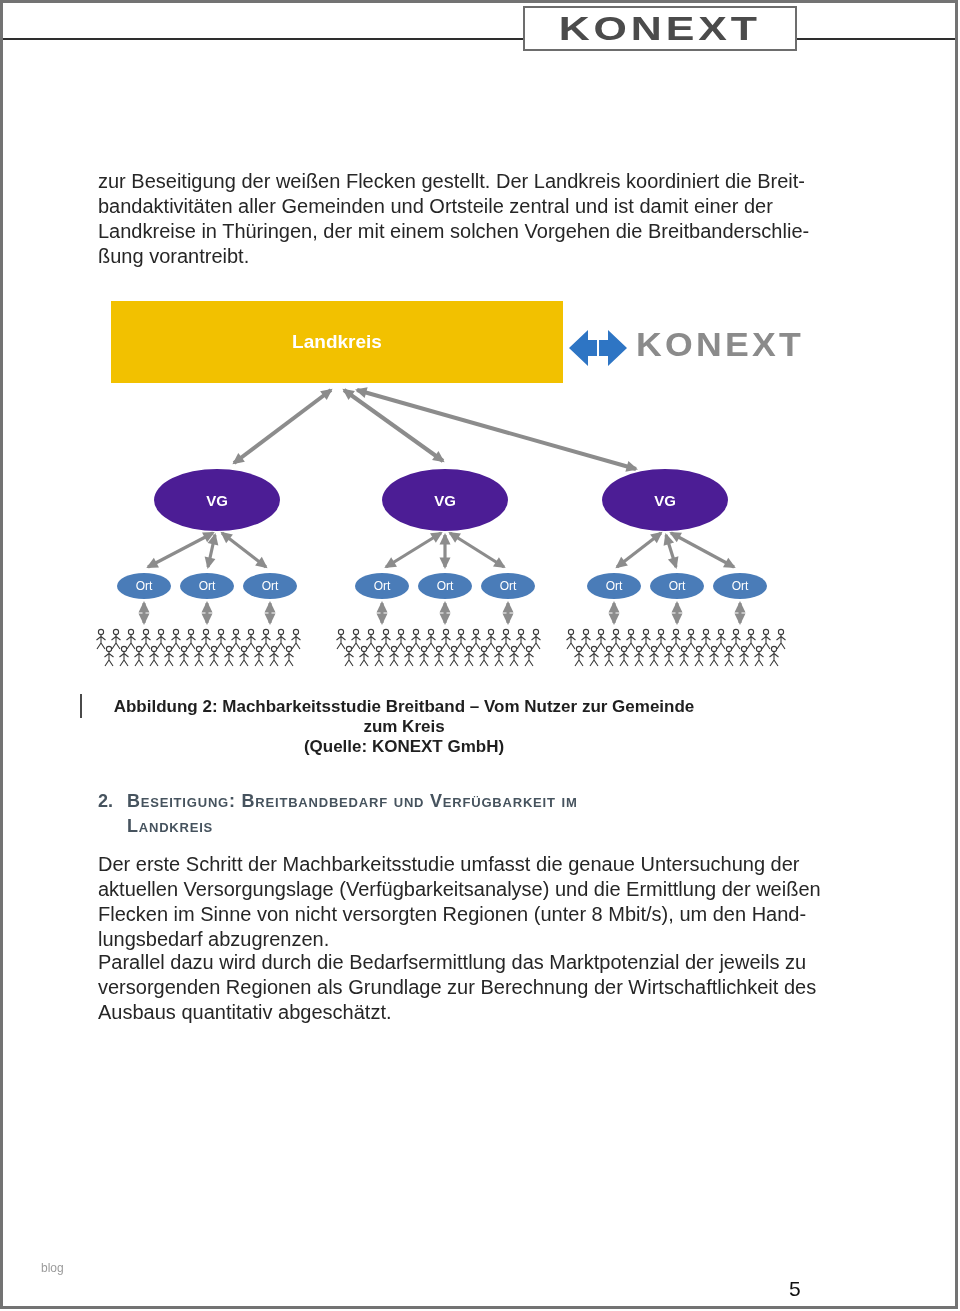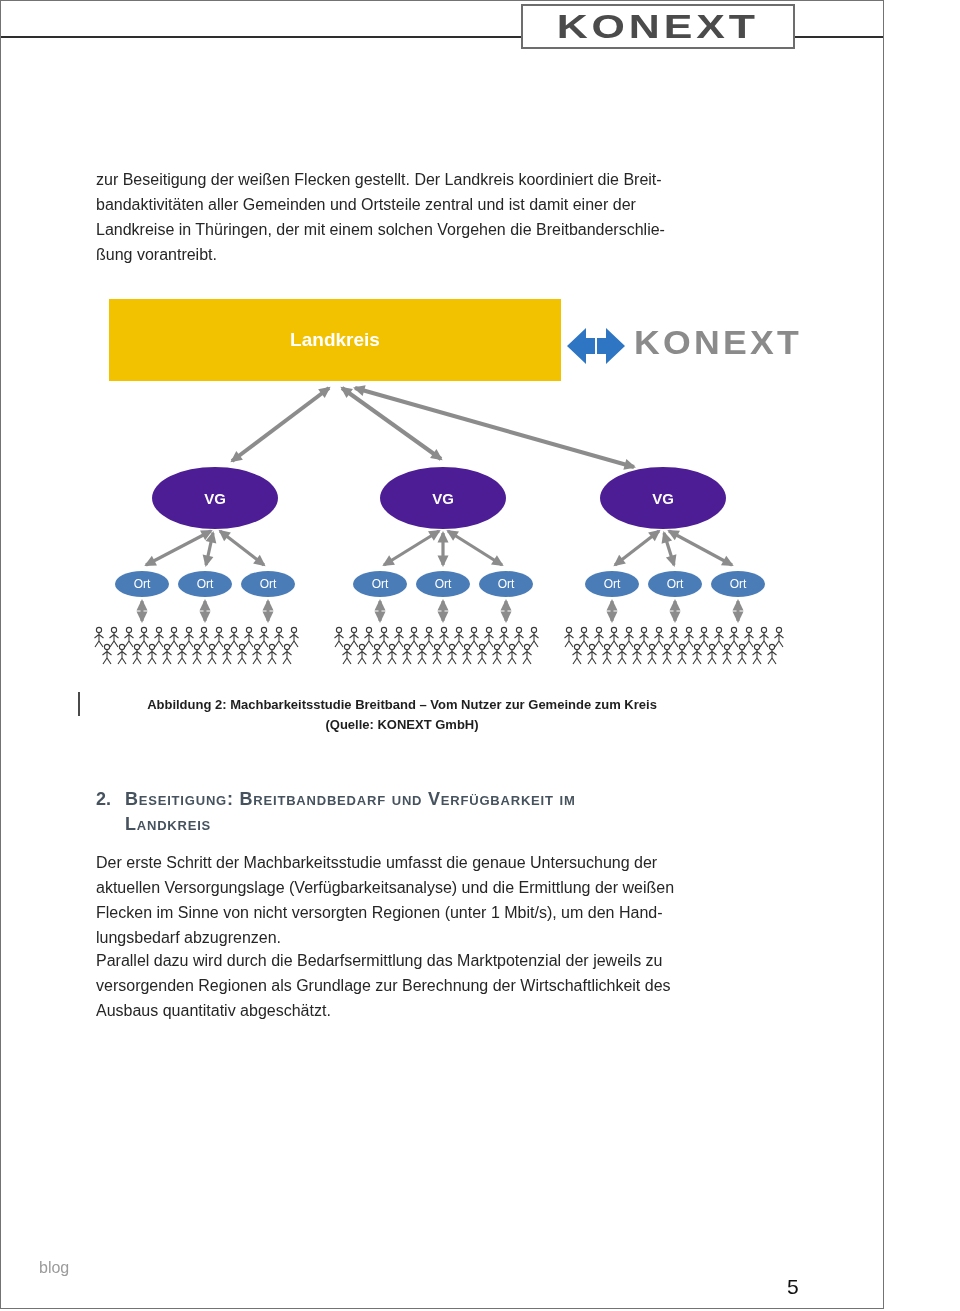--- a/index.html
+++ b/index.html
@@ -1,37 +1,37 @@
 <!DOCTYPE html>
 <html><head>
 <meta charset="utf-8">
 <style>
   * { margin:0; padding:0; box-sizing:border-box; }
   html,body { background:#ffffff; }
   body { font-family:"Liberation Sans", sans-serif; }
 
   .page {
-    position:relative; width:884px; height:1309px;
-    border:1px solid #737373; background:#ffffff; overflow:hidden;padding-left:20px;
+    position:relative; width:958px; height:1309px;
+    border:3px solid #737373; background:#ffffff; overflow:hidden;padding-left:20px;
   }
 
   .top-rule { position:absolute; left:0; top:35px; width:100%; height:2px; background:#2e2e2e; }
 
   .logo-box {
     position:absolute; left:520px; top:3px; width:274px; height:45px;
     background:#ffffff; border:2px solid #6d6d6d;
     display:flex; align-items:center; justify-content:center; z-index:2;
   }
   .logo-text {
     font-weight:bold; font-size:33px; color:#4b4b4b; letter-spacing:3px;
     transform:scaleX(1.3); white-space:nowrap;
   }
 
   .para {
-    position:absolute; left:95px; width:800px; font-size:16px; line-height:25px;
+    position:absolute; left:95px; width:800px; font-size:20px; line-height:25px;
     color:#262626; white-space:pre-line;
   }
   #p1 { top:166px; }
   #p2 { top:849px; }
   #p3 { top:947px; }
 
   .diagram { position:absolute; left:0; top:290px; width:958px; height:400px; }
   .diagram svg { position:absolute; left:0; top:0; }
 
   .landkreis-box {
@@ -51,31 +51,31 @@
   }
   .diagram-konext {
     position:absolute; left:633px; top:33px; font-size:33px; font-weight:bold;
     color:#8b8b8b; letter-spacing:3px; transform:scaleX(1.08);
     transform-origin:left center; white-space:nowrap;
   }
 
   .caption-bar { position:absolute; left:77px; top:691px; width:2px; height:24px; background:#4a4a4a; }
   .caption {
     position:absolute; left:95px; top:694px; width:612px; text-align:center;
-    font-size:13px; font-weight:bold; color:#1f1f1f; line-height:20px; white-space:pre-line;
+    font-size:17px; font-weight:bold; color:#1f1f1f; line-height:20px; white-space:pre-line;
   }
 
   .heading {
     position:absolute; left:95px; top:786px; display:flex;
     color:#46535E; font-weight:bold; font-size:18px; line-height:25px;
   }
   .heading .num { width:29px; }
   .heading .txt { font-variant:small-caps; letter-spacing:0.8px; white-space:pre-line; width:660px; }
 
-  .footer-note { position:absolute; left:38px; top:1258px; font-size:16px; color:#9b9b9b; }
+  .footer-note { position:absolute; left:38px; top:1258px; font-size:12px; color:#9b9b9b; }
   .page-number { position:absolute; left:786px; top:1274px; font-size:21px; color:#111111; }
 </style>
 </head>
 <body>
 
 <div class="page">
 
   <div class="top-rule"></div>
 
   <div class="logo-box">
@@ -328,21 +328,21 @@
 (Quelle: KONEXT GmbH)</div>
 
   <div class="heading">
     <span class="num">2.</span>
     <span class="txt">Beseitigung: Breitbandbedarf und Verfügbarkeit im
 Landkreis</span>
   </div>
 
   <div class="para" id="p2">Der erste Schritt der Machbarkeitsstudie umfasst die genaue Untersuchung der
 aktuellen Versorgungslage (Verfügbarkeitsanalyse) und die Ermittlung der weißen
-Flecken im Sinne von nicht versorgten Regionen (unter 1 Mbit/s), um den Hand-
+Flecken im Sinne von nicht versorgten Regionen (unter 8 Mbit/s), um den Hand-
 lungsbedarf abzugrenzen.</div>
   <div class="para" id="p3">Parallel dazu wird durch die Bedarfsermittlung das Marktpotenzial der jeweils zu
 versorgenden Regionen als Grundlage zur Berechnung der Wirtschaftlichkeit des
 Ausbaus quantitativ abgeschätzt.</div>
 
   <div class="footer-note">blog</div>
   <div class="page-number">5</div>
 
 </div>
 

